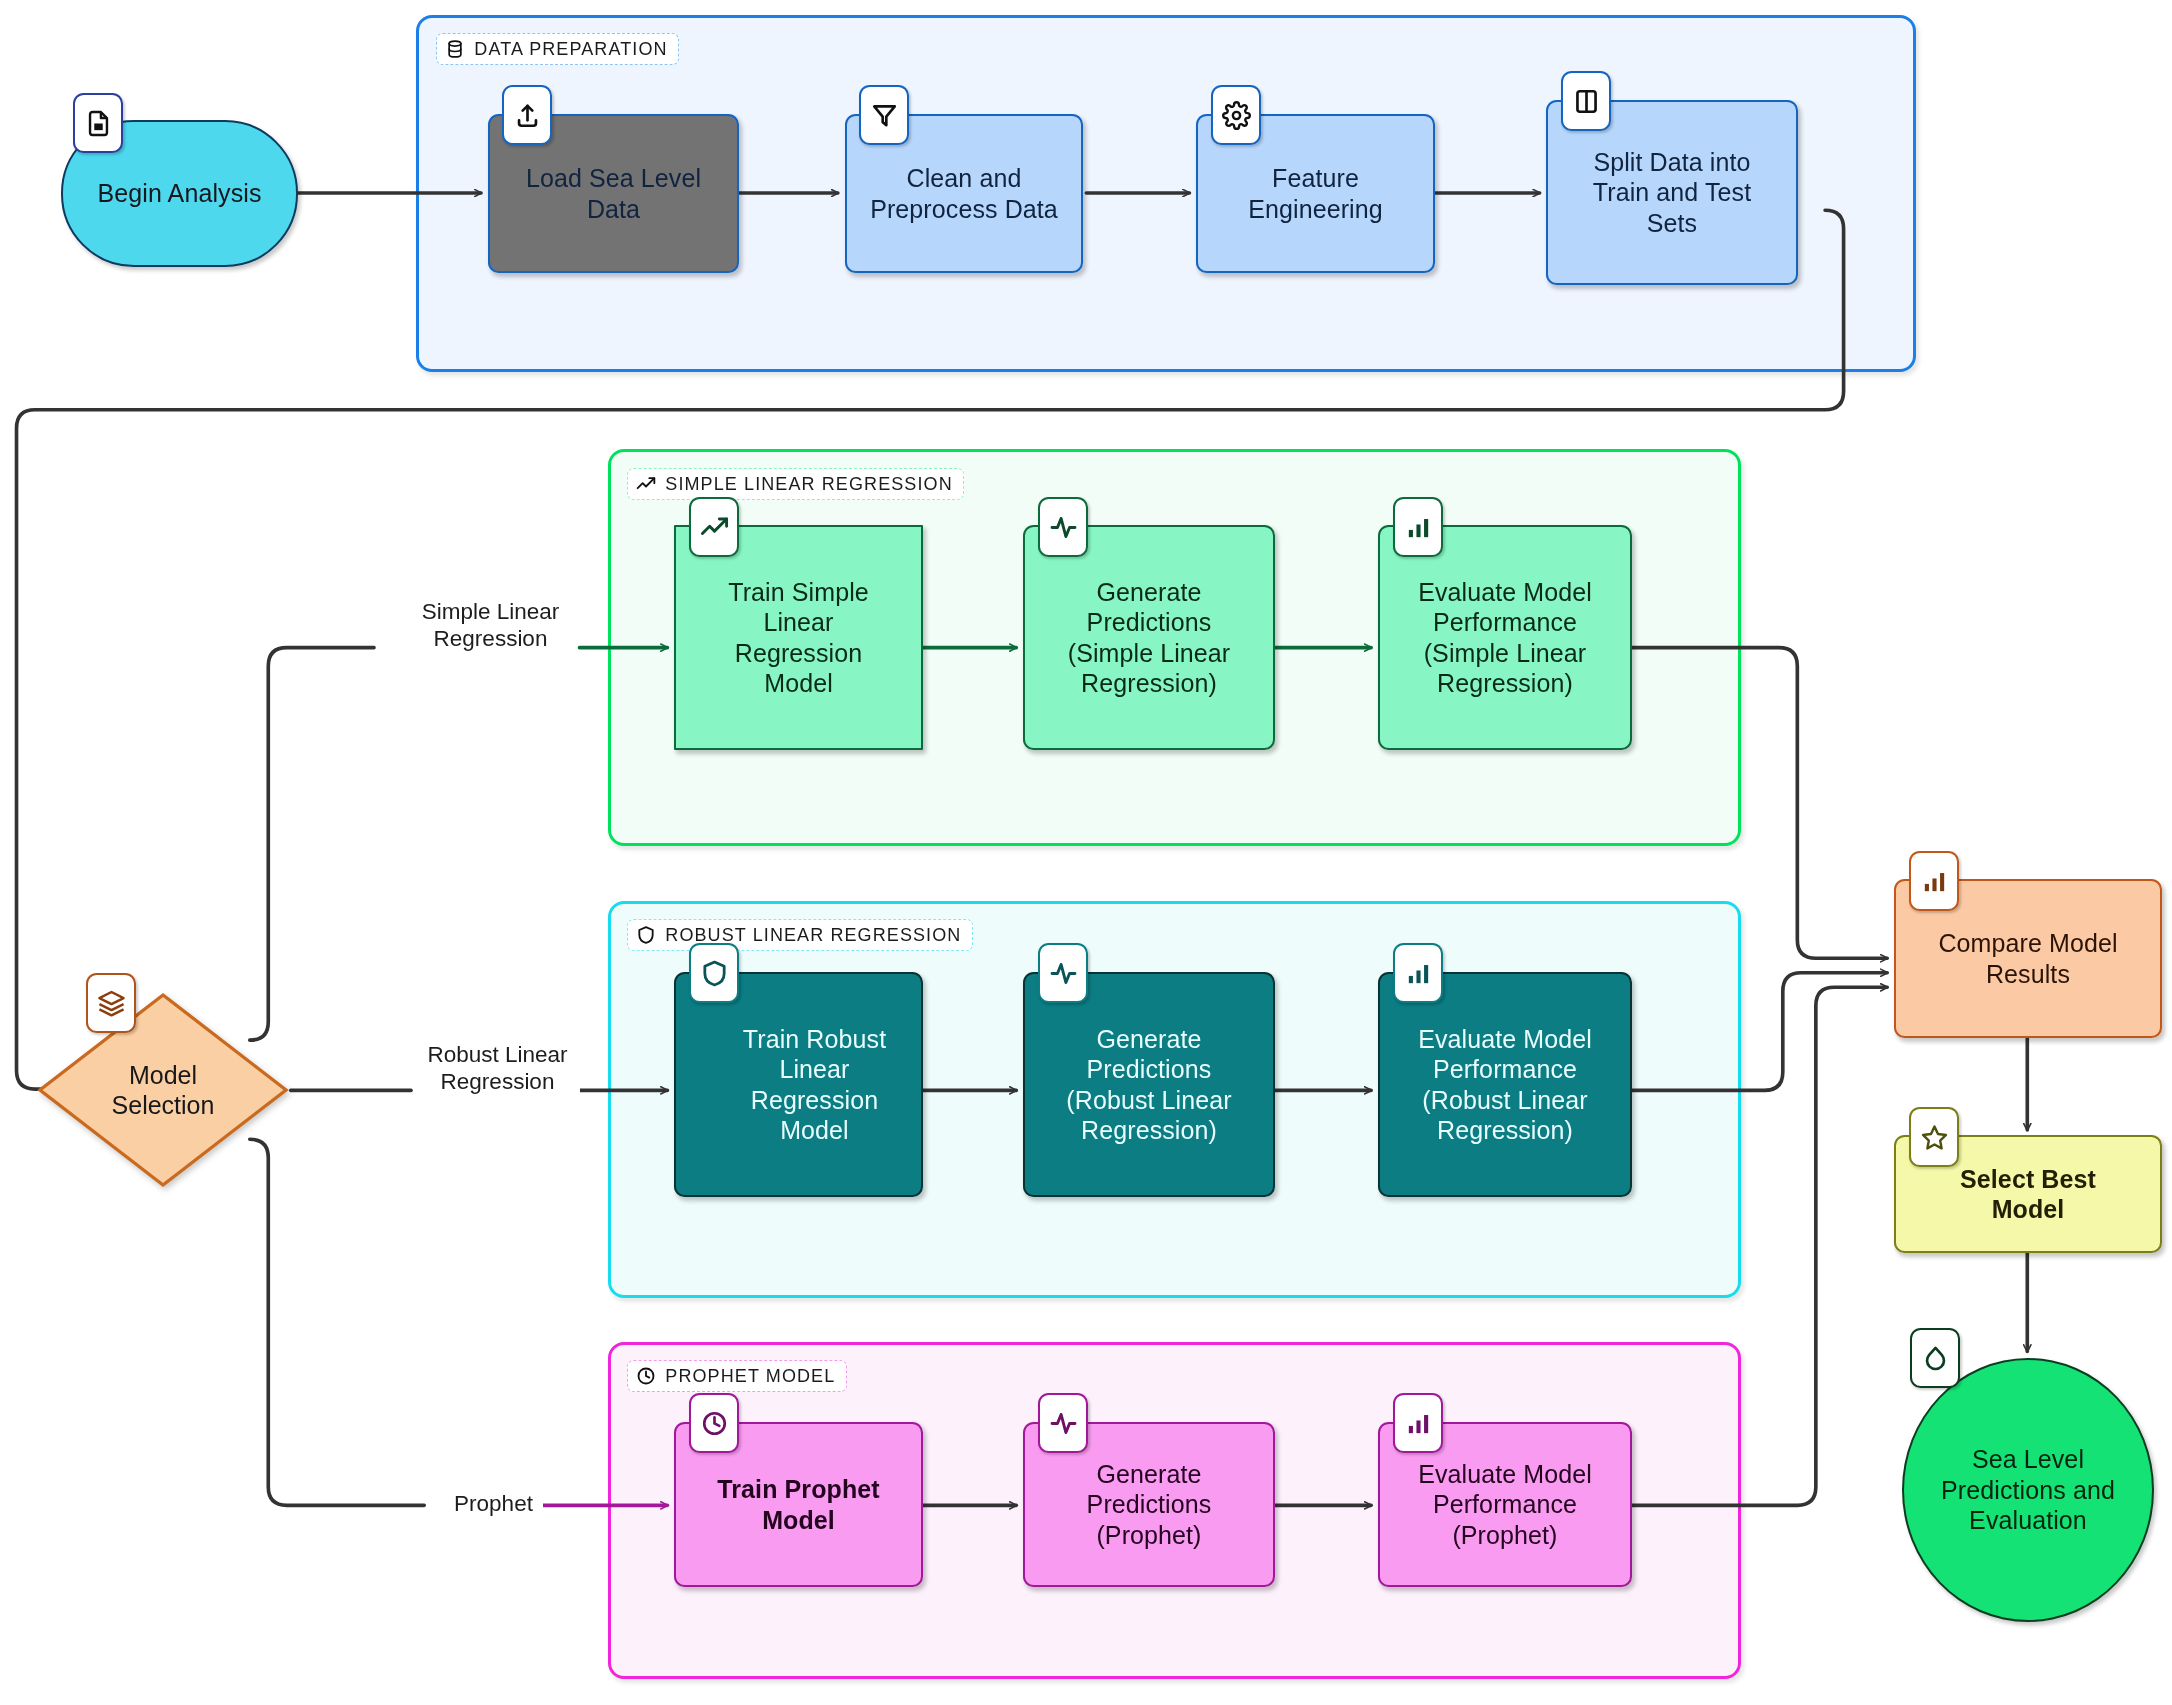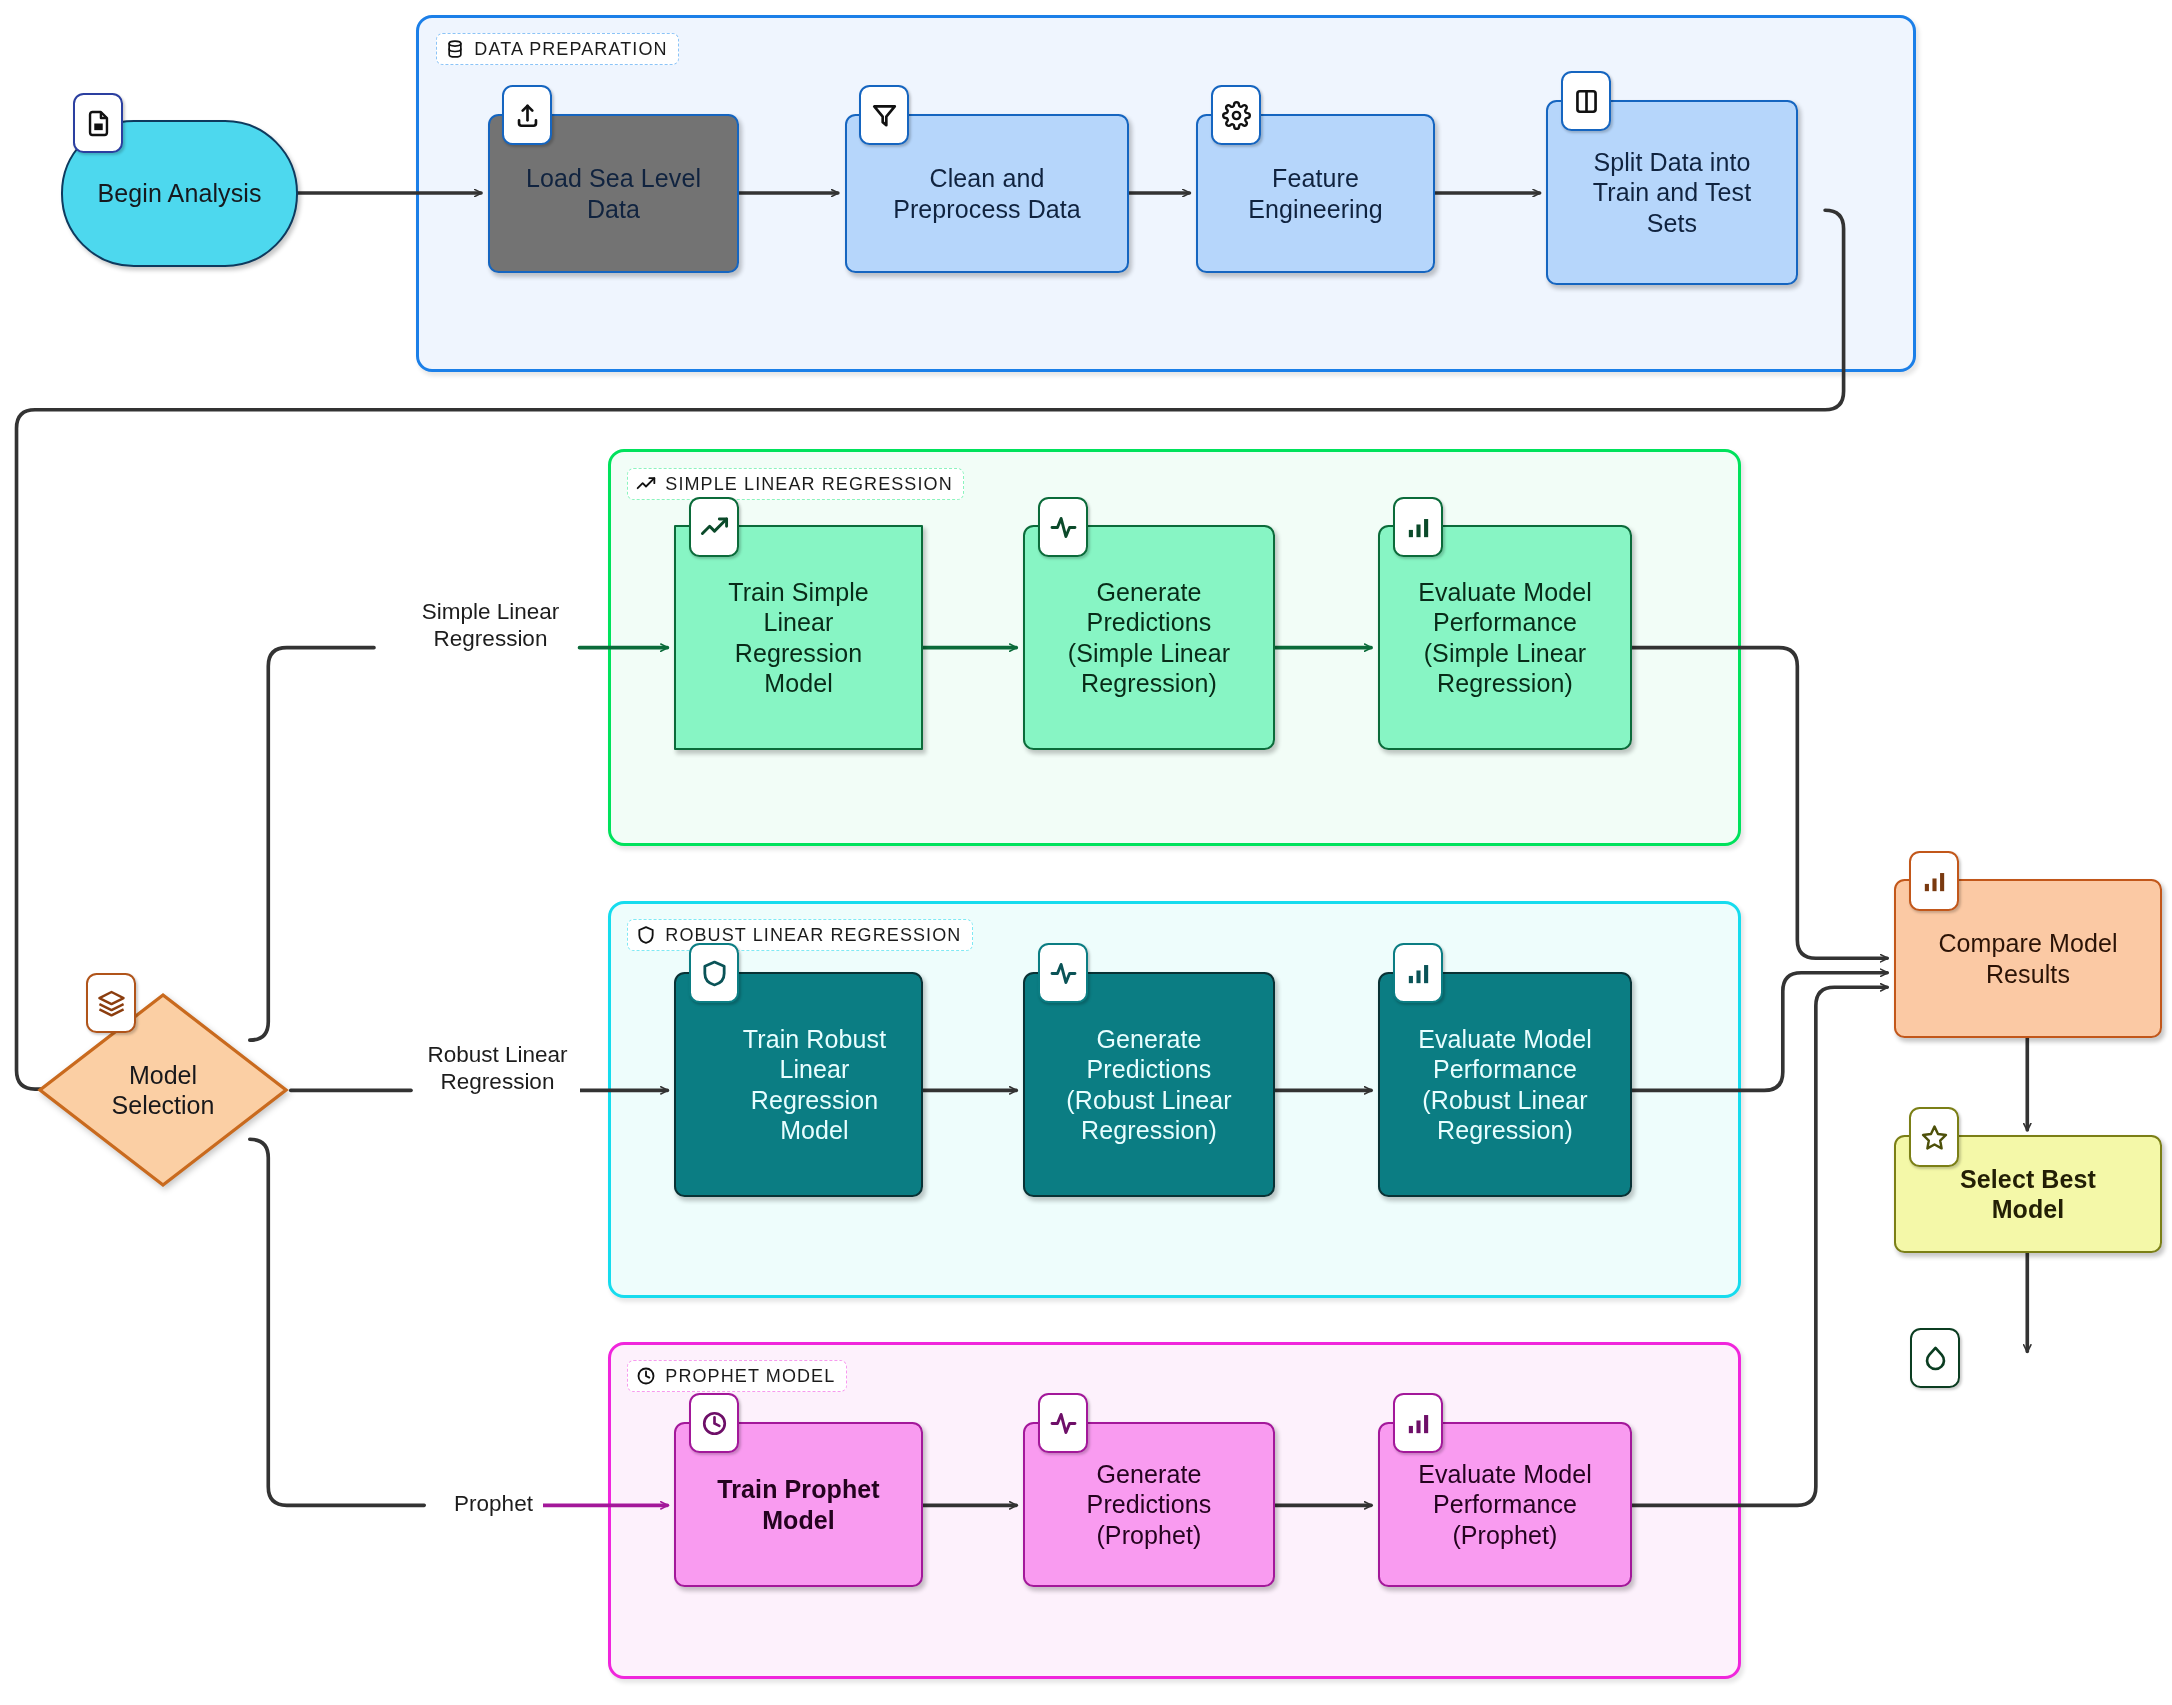--- a/index.html
+++ b/index.html
@@ -150,21 +150,21 @@
 Data</span>
   </div>
   <div class="badge" style="left:502px;top:85px;border:2.6px solid #1565C0;">
     <svg viewBox="0 0 24 24" fill="none" stroke="#111" stroke-width="2.2" stroke-linecap="round" stroke-linejoin="round">
       <path d="M5 16v2.5a2 2 0 0 0 2 2h10a2 2 0 0 0 2-2V16"></path>
         <polyline points="8,8 12,4 16,8"></polyline>
         <line x1="12" y1="4" x2="12" y2="16"></line>
     </svg>
   </div>
 
-  <div class="node" style="left:845px;top:114px;width:284px;height:159px;border-radius:10.6px;background:#B6D6FB;border:2.6px solid #1565C0;color:#10233f;">
+  <div class="node" style="left:845px;top:114px;width:238px;height:159px;border-radius:10.6px;background:#B6D6FB;border:2.6px solid #1565C0;color:#10233f;">
     <span style="white-space: pre-line;">Clean and
 Preprocess Data</span>
   </div>
   <div class="badge" style="left:859px;top:85px;border:2.6px solid #1565C0;">
     <svg viewBox="0 0 24 24" fill="none" stroke="#111" stroke-width="2.2" stroke-linecap="round" stroke-linejoin="round">
       <polygon points="3.5,4.5 20.5,4.5 13.5,13 13.5,20 10.5,17.5 10.5,13"></polygon>
     </svg>
   </div>
 
   <div class="node" style="left:1196px;top:114px;width:239px;height:159px;border-radius:10.6px;background:#B6D6FB;border:2.6px solid #1565C0;color:#10233f;">
@@ -339,20 +339,25 @@
   <div class="node" style="left:1894px;top:1135px;width:268px;height:118px;border-radius:10.6px;background:#F4F8A8;border:2.6px solid #7B7F16;color:#231f05;font-weight:bold;">
     <span style="white-space: pre-line;">Select Best
 Model</span>
   </div>
   <div class="badge" style="left:1909px;top:1107px;border:2.6px solid #7B7F16;">
     <svg viewBox="0 0 24 24" fill="none" stroke="#4d5009" stroke-width="2" stroke-linejoin="round">
       <polygon points="12,3 14.9,9.1 21.5,9.9 16.7,14.5 17.9,21 12,17.8 6.1,21 7.3,14.5 2.5,9.9 9.1,9.1"></polygon>
     </svg>
   </div>
 
+  <div class="node" style="left:1902px;top:1358px;width:252px;height:264px;border-radius:50%;background:#14E274;border:2.6px solid #0b3d21;color:#06240f;">
+    <span style="white-space: pre-line;">Sea Level
+Predictions and
+Evaluation</span>
+  </div>
   <div class="badge" style="left:1910px;top:1328px;border:2.6px solid #0b3d21;">
     <svg viewBox="0 0 24 24" fill="none" stroke="#0b3d21" stroke-width="2.2" stroke-linejoin="round">
       <path d="M12 3.2 17.2 9a7 7 0 1 1-10.4 0z"></path>
     </svg>
   </div>
 
 </div>
 
 
 </body></html>

